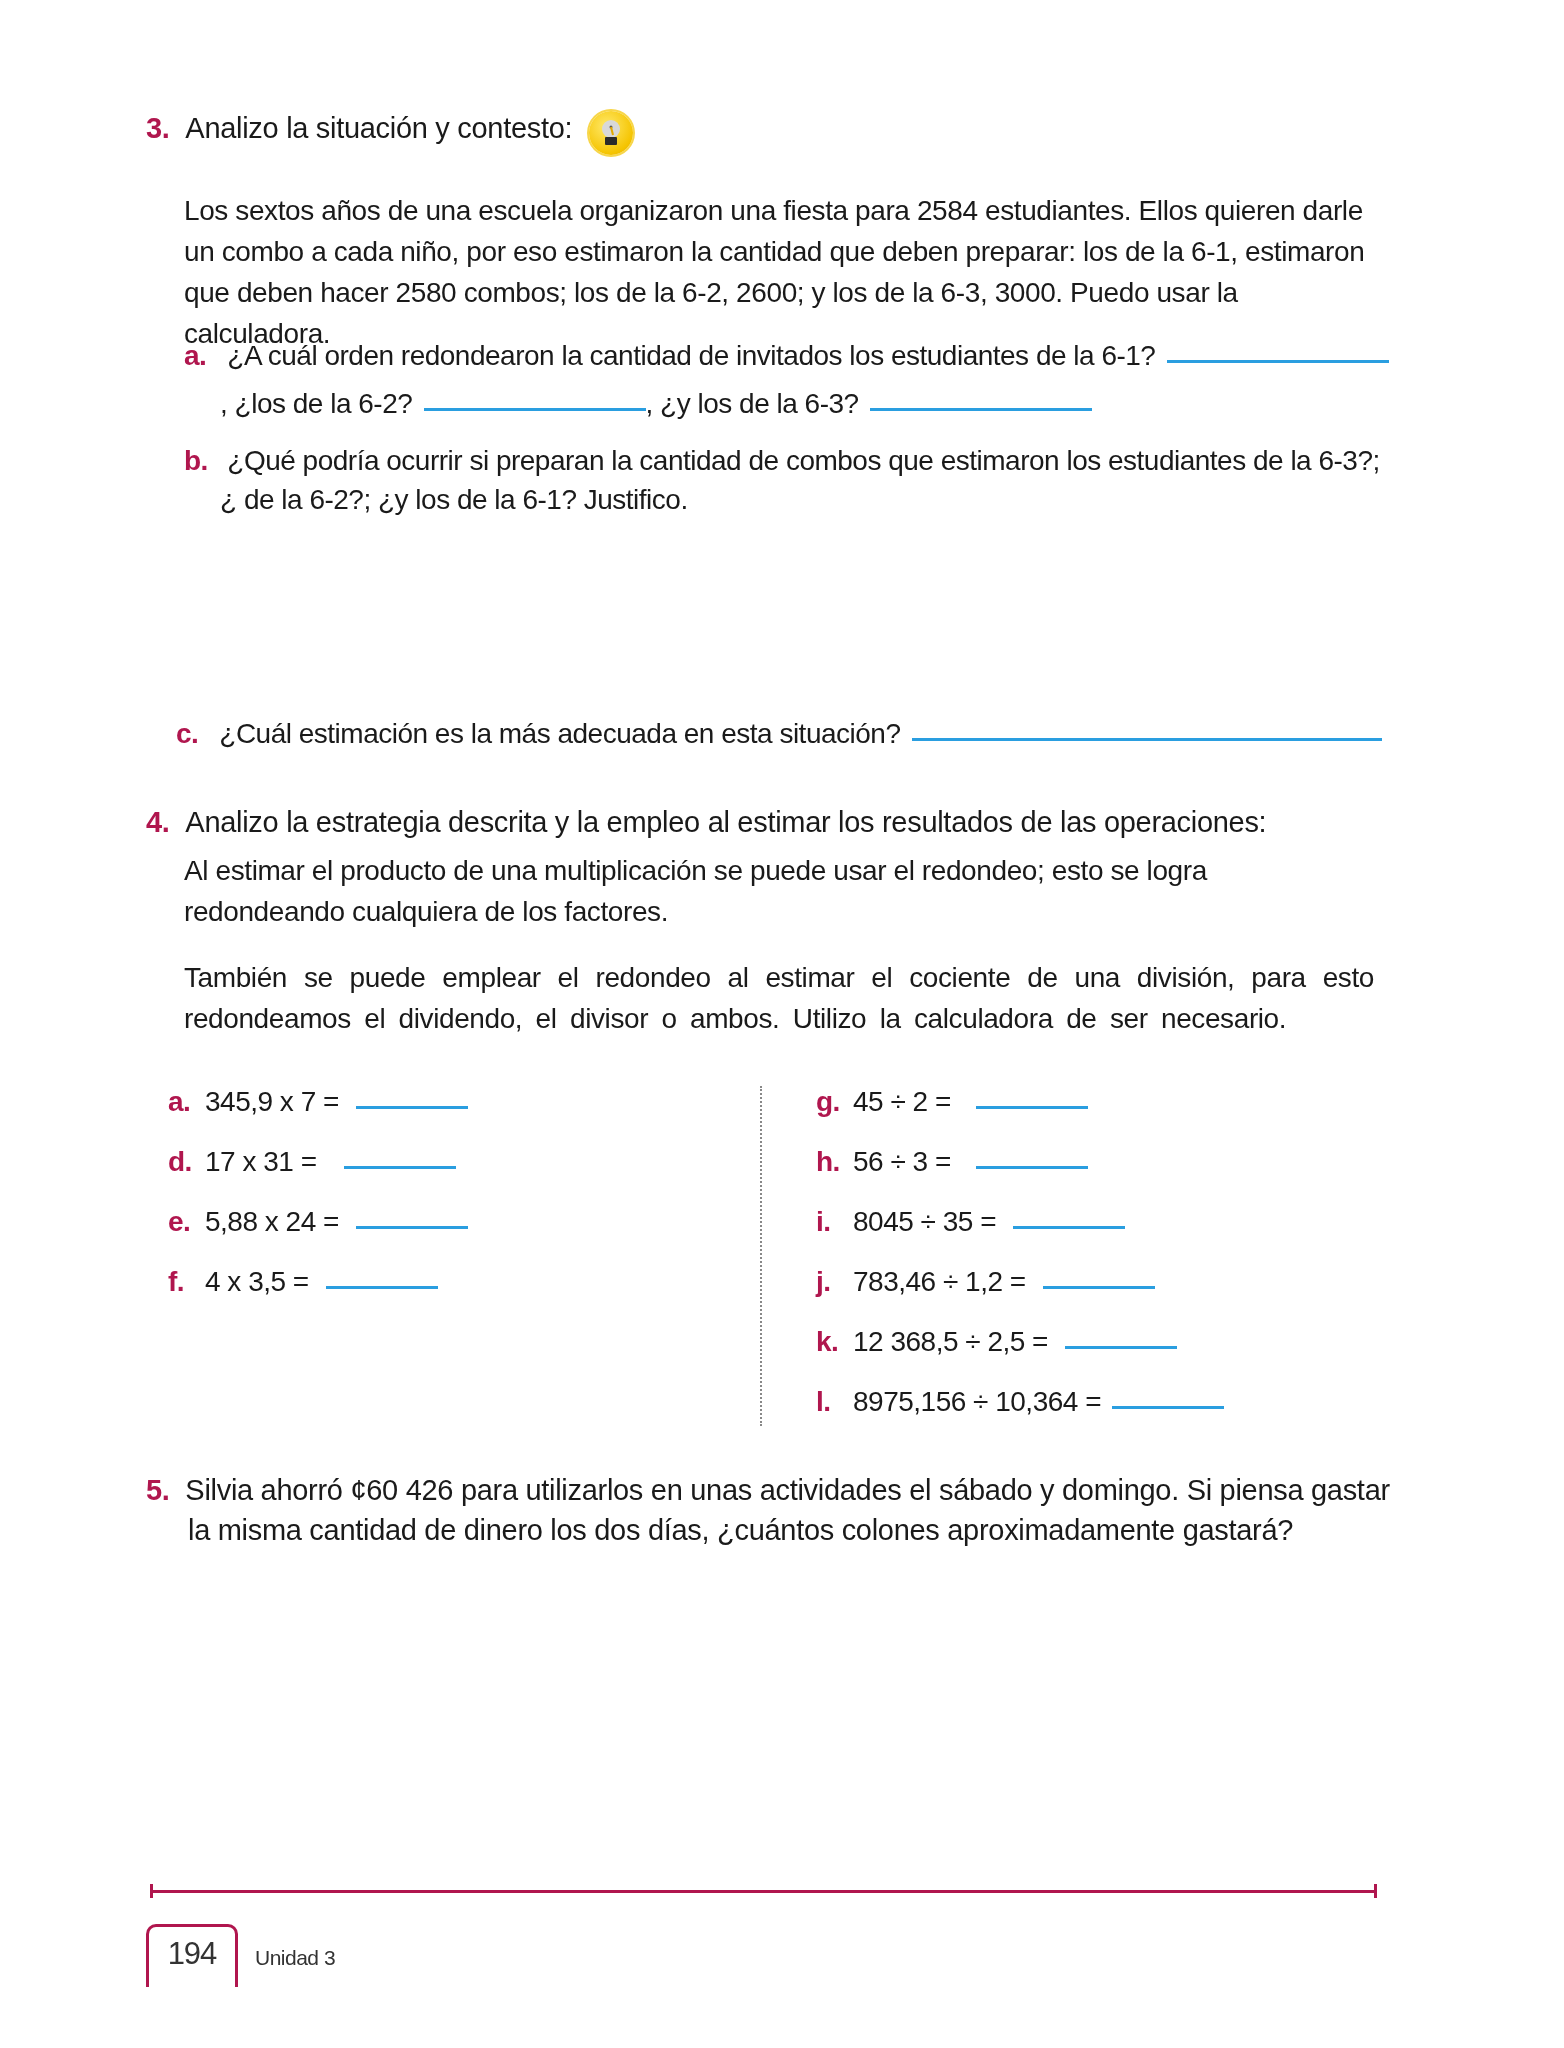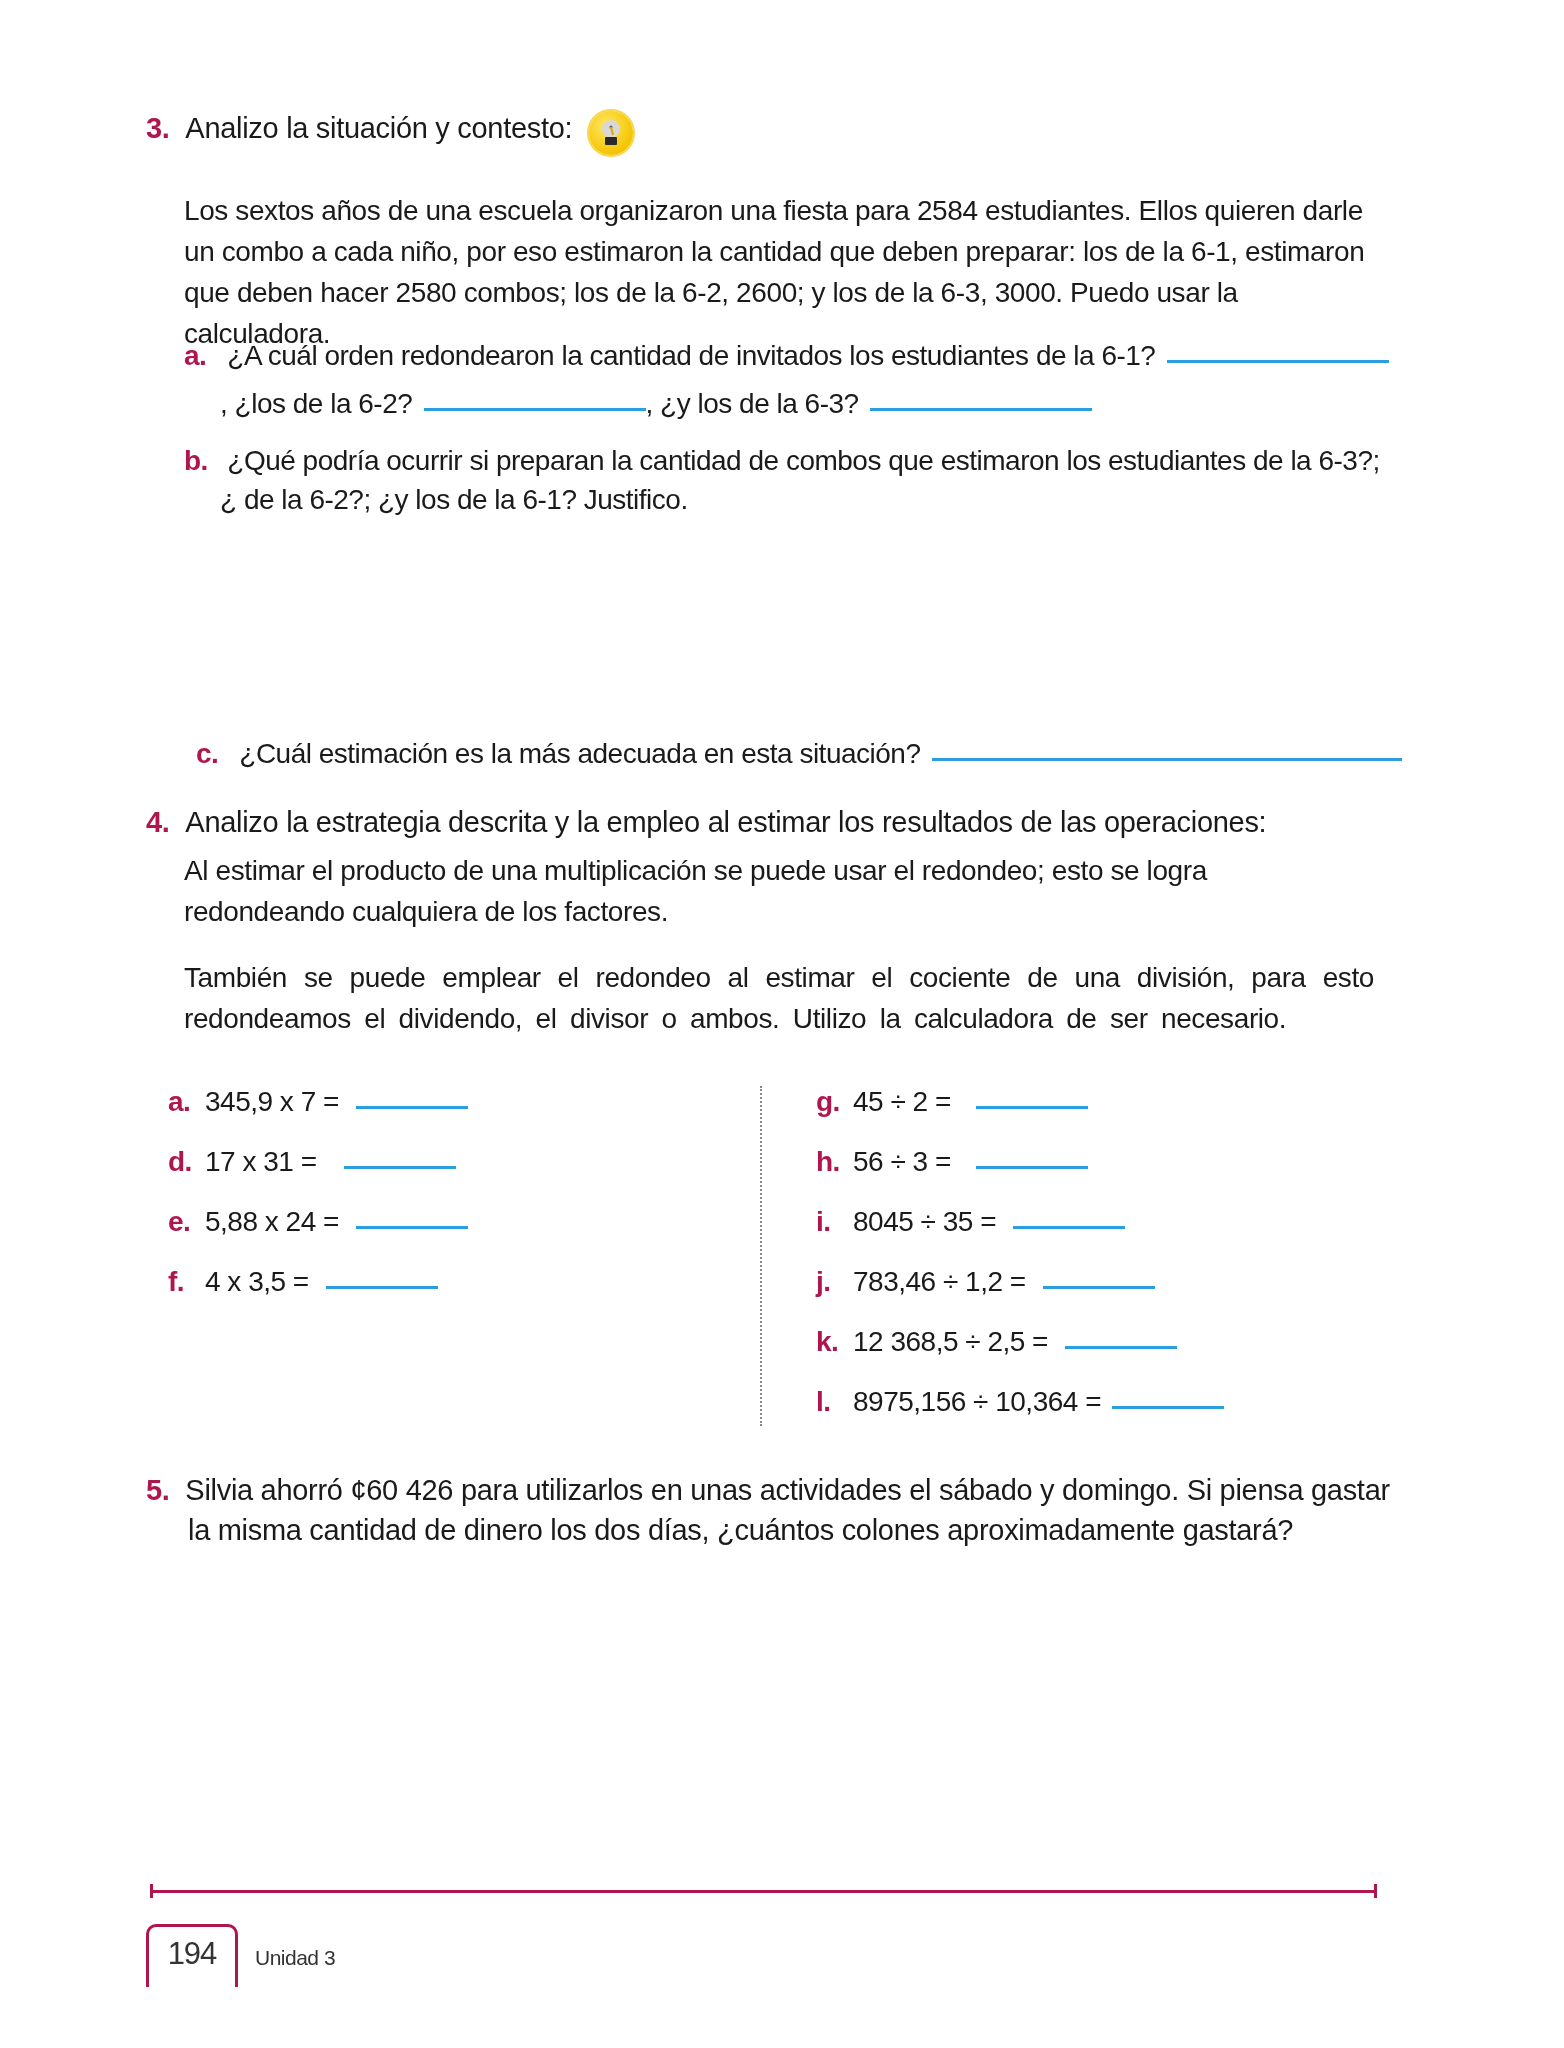--- a/index.html
+++ b/index.html
@@ -60,21 +60,21 @@
   <span class="blank" style="width:222px;margin-left:4px;"></span>
 </div>
 
 <div class="abs line" style="left:184px; top:436px;margin-top:9px;">
   <span class="num" style="display:inline-block;width:36px;">b.</span>
   <span>¿Qué podría ocurrir si preparan la cantidad de combos que estimaron los estudiantes de la 6-3?;</span>
 </div>
 <div class="abs line" style="left:220px; top:484px;">¿ de la 6-2?; ¿y los de la 6-1? Justifico.</div>
 <div class="abs" style="left:220px; top:530px; width:1150px; height:160px;"></div>
 
-<div class="abs line" style="left:196px; top:718px;margin-top:20px;">
+<div class="abs line" style="left:176px; top:718px;">
   <span class="num" style="display:inline-block;width:36px;">c.</span>
   <span>¿Cuál estimación es la más adecuada en esta situación?</span>
   <span class="blank" style="width:470px;margin-left:4px;"></span>
 </div>
 
 <div class="abs q-title" style="left:146px; top:806px;">
   <span class="num">4.</span>
   <span style="margin-left:8px;">Analizo la estrategia descrita y la empleo al estimar los resultados de las operaciones:</span>
 </div>
 <div class="abs para" style="left:184px; top:850px; width:1190px;">Al estimar el producto de una multiplicación se puede usar el redondeo; esto se logra redondeando cualquiera de los factores.</div>

